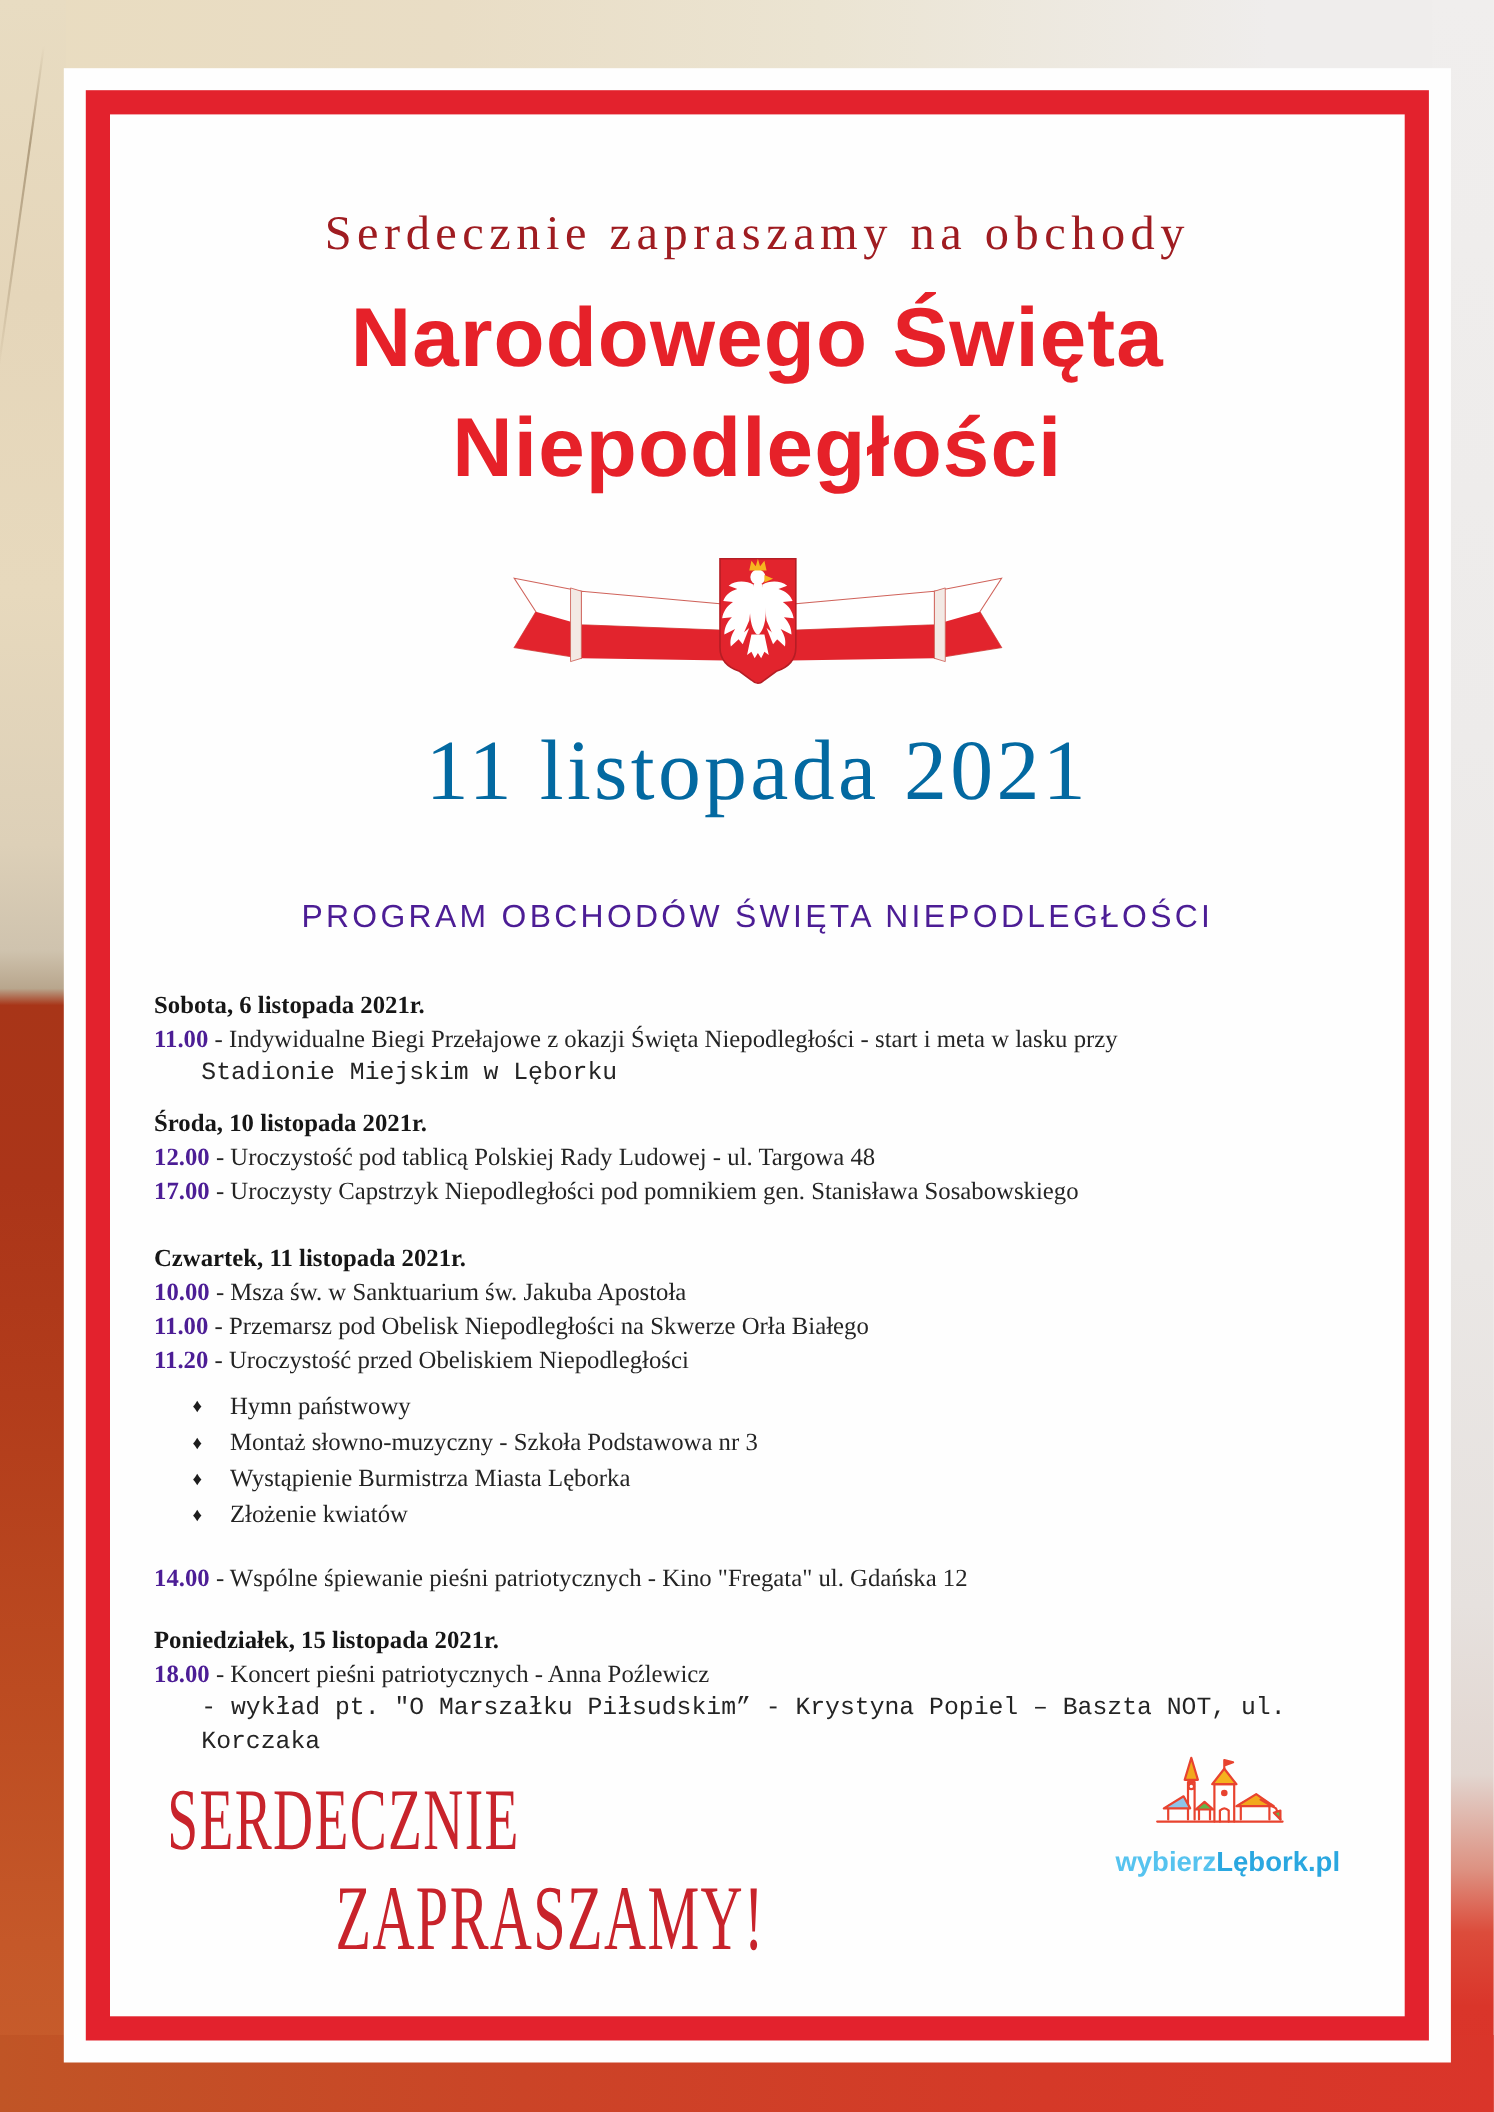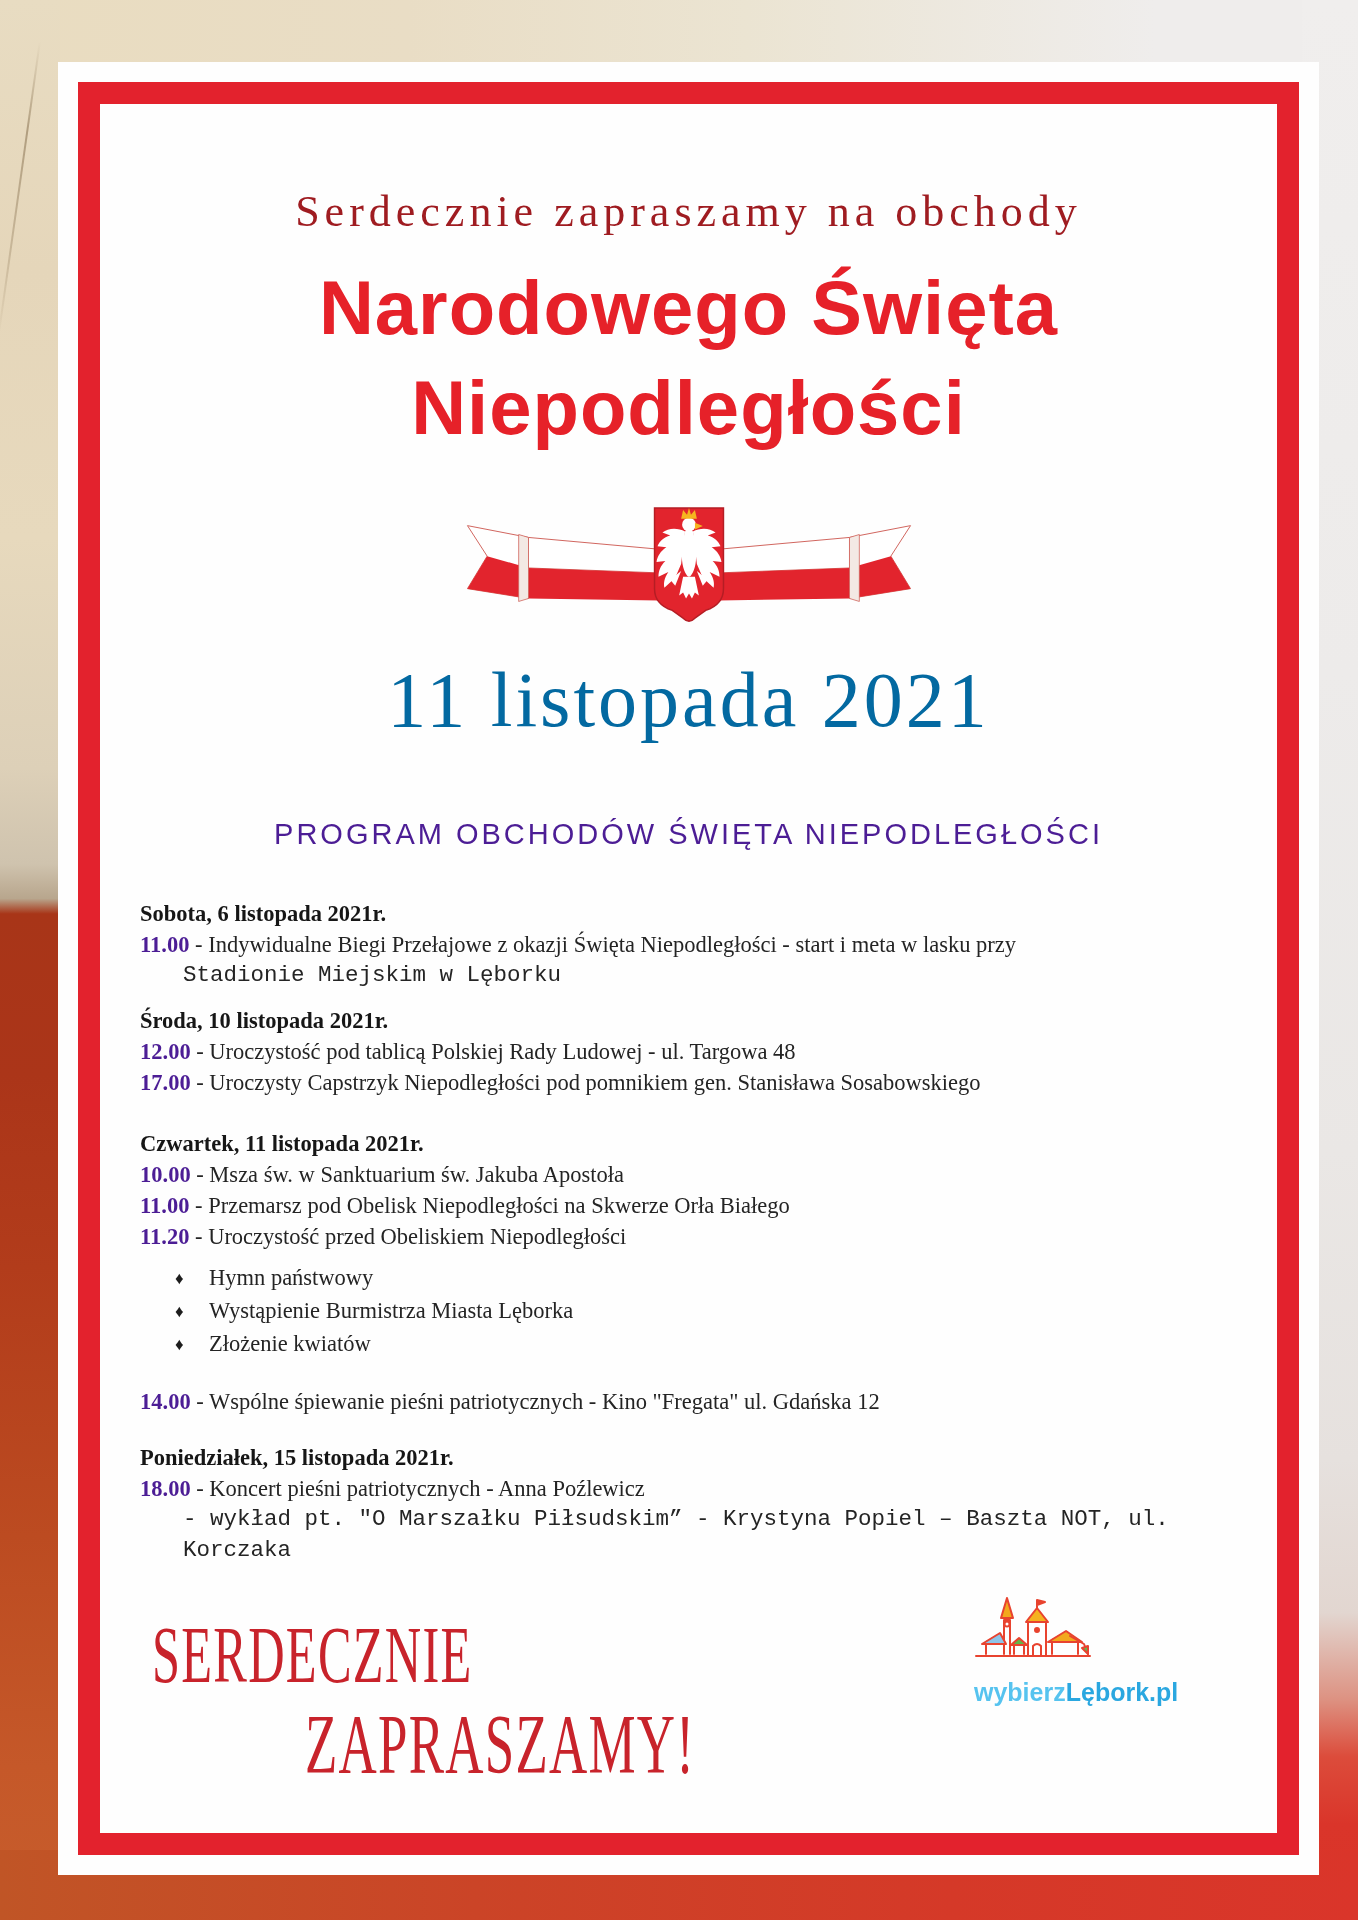--- a/index.html
+++ b/index.html
@@ -61,21 +61,21 @@
   .gap-md{margin-top:30px;}
   .gap-lg{margin-top:25px;}
   .cont{padding-left:43px;font-family:Liberation Mono, monospace;}
   .bullets{margin-top:10px;padding-left:35px;}
   .bullet-row{line-height:32px;}
   .diam{display:inline-block;width:34px;font-size:17px;color:#1d1d1d;vertical-align:1px;}
   .closing{position:absolute;font-size:80px;color:#c8232b;font-family:"Liberation Serif",serif;
     transform:scaleX(0.63);transform-origin:left top;white-space:nowrap;letter-spacing:2px;}
   .closing1{left:94px;top:1548px;}
   .closing2{left:247px;top:1634px;font-size:84px;}
-  .logo{position:absolute;left:916px;top:1530px;width:190px;text-align:left;}
+  .logo{position:absolute;left:956px;top:1530px;width:190px;text-align:center;}
   .logo-text{font-family:"Liberation Sans",sans-serif;font-weight:bold;font-size:25px;
     white-space:nowrap;margin-top:2px;}
   .logo-text .lt1{color:#56c3ef;}
   .logo-text .lt2{color:#2aa7e0;}
 </style>
 </head>
 <body>
 
 <div class="bg-strip bg-left"></div>
 <div class="bg-strip bg-right"></div>
@@ -142,20 +142,21 @@
     <div class="event-row"><b>12.00</b> <span>- Uroczystość pod tablicą Polskiej Rady Ludowej - ul. Targowa 48</span></div>
     <div class="event-row"><b>17.00</b> <span>- Uroczysty Capstrzyk Niepodległości pod pomnikiem gen. Stanisława Sosabowskiego</span></div>
 
     <div class="day gap-md">Czwartek, 11 listopada 2021r.</div>
     <div class="event-row"><b>10.00</b> <span>- Msza św. w Sanktuarium św. Jakuba Apostoła</span></div>
     <div class="event-row"><b>11.00</b> <span>- Przemarsz pod Obelisk Niepodległości na Skwerze Orła Białego</span></div>
     <div class="event-row"><b>11.20</b> <span>- Uroczystość przed Obeliskiem Niepodległości</span></div>
 
     <div class="bullets">
       <div class="bullet-row"><span class="diam">♦</span><span>Hymn państwowy</span></div>
+      <div class="bullet-row"><span class="diam">♦</span><span>Montaż słowno-muzyczny - Szkoła Podstawowa nr 3</span></div>
       <div class="bullet-row"><span class="diam">♦</span><span>Wystąpienie Burmistrza Miasta Lęborka</span></div>
       <div class="bullet-row"><span class="diam">♦</span><span>Złożenie kwiatów</span></div>
     </div>
 
     <div class="event-row gap-lg"><b>14.00</b> <span>- Wspólne śpiewanie pieśni patriotycznych - Kino "Fregata" ul. Gdańska 12</span></div>
 
     <div class="day gap-lg">Poniedziałek, 15 listopada 2021r.</div>
     <div class="event-row"><b>18.00</b> <span>- Koncert pieśni patriotycznych - Anna Poźlewicz</span></div>
     <div class="cont">- wykład pt. "O Marszałku Piłsudskim” - Krystyna Popiel – Baszta NOT, ul. Korczaka</div>
   </div>

